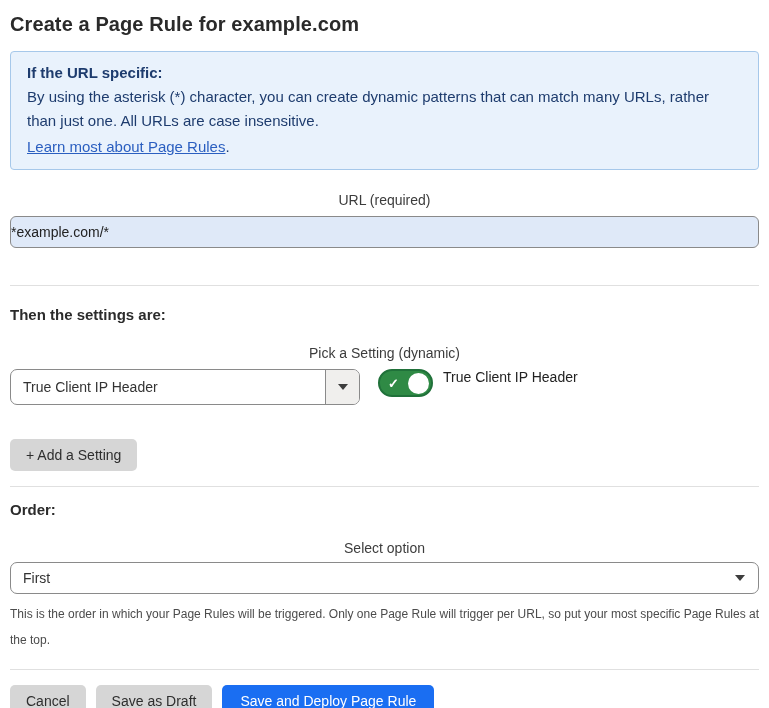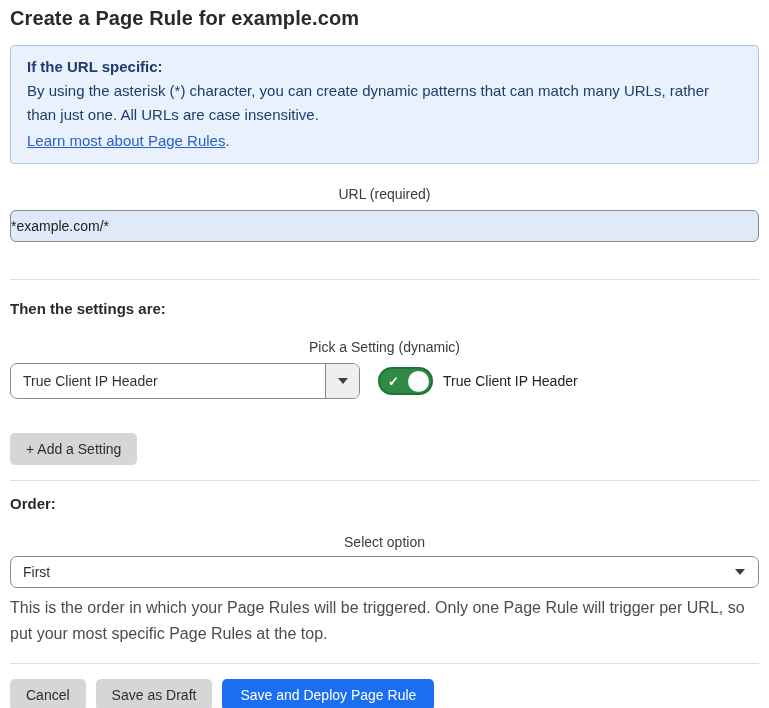--- a/index.html
+++ b/index.html
@@ -21,21 +21,21 @@
     font-family: "Liberation Sans", sans-serif;
     color: #303030;
     width: 769px;
   }
   .page { padding: 5px 10px 14px 10px; }
 
   .title {
     font-size: 20px;
     font-weight: 700;
     color: #2a2a2a;
-    margin: 2px 0 15px 0;
+    margin: 8px 0 15px 0;
     letter-spacing: 0.1px;
   }
 
   .info-box {
     background: var(--info-bg, #e9f2fc);
     border: 1px solid var(--info-border, #a6c8ea);
     border-radius: 4px;
     padding: 9px 16px 10px 16px;
     color: var(--info-text, #1e3c6e);
     font-size: 15px;
@@ -82,21 +82,20 @@
 
   .section-heading {
     font-size: 15px;
     font-weight: 700;
     color: #2b2b2b;
     margin: 0 0 0 0;
   }
 
   .setting-row {
     display: flex;
-    align-items: center;
     margin-top: 4px;
   }
   .select-box {
     display: flex;
     align-items: center;
     height: 36px;
     width: 350px;
     background: #ffffff;
     border: 1px solid var(--input-border, #8a8a8a);
     border-radius: 7px;
@@ -183,21 +182,21 @@
     height: 32px;
     margin-top: -2px;
   }
   .select-box.full .plain-arrow {
     padding-right: 13px;
     display: flex;
     align-items: center;
   }
 
   .help-text {
-    font-size: 16px;
+    font-size: 12px;
     color: #4c4c4c;
     line-height: 26px;
     margin: 7px 0 0 0;
   }
 
   .footer {
     display: flex;
     align-items: center;
     gap: 10px;
   }

